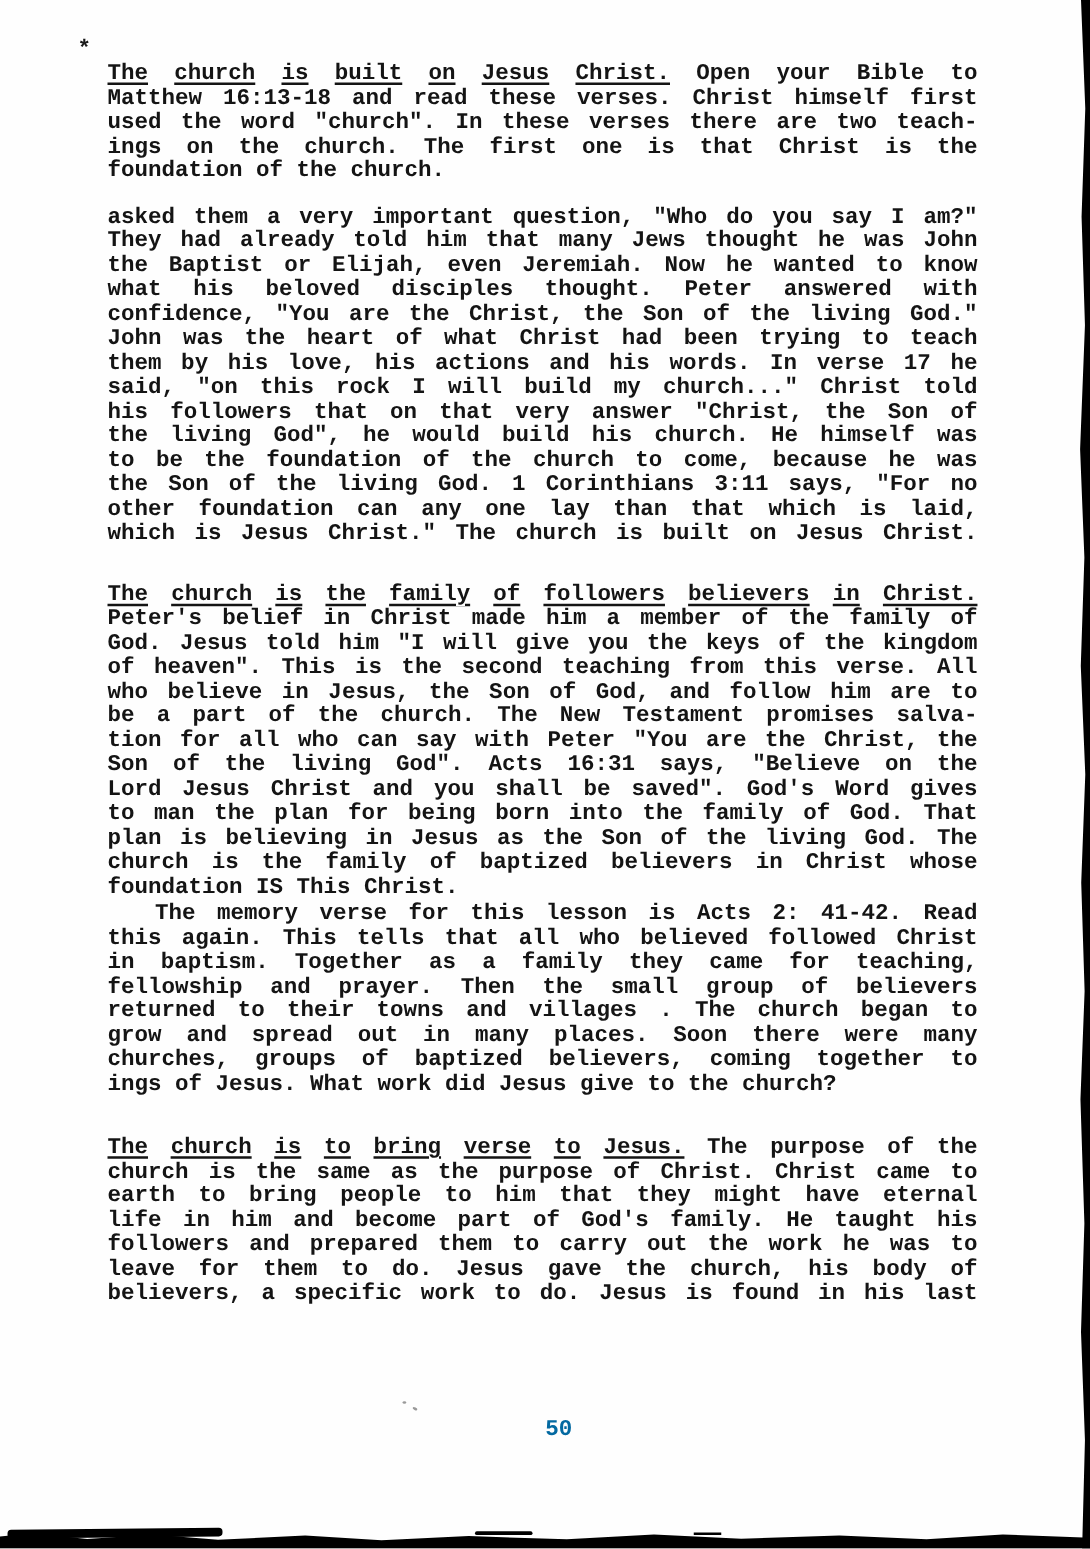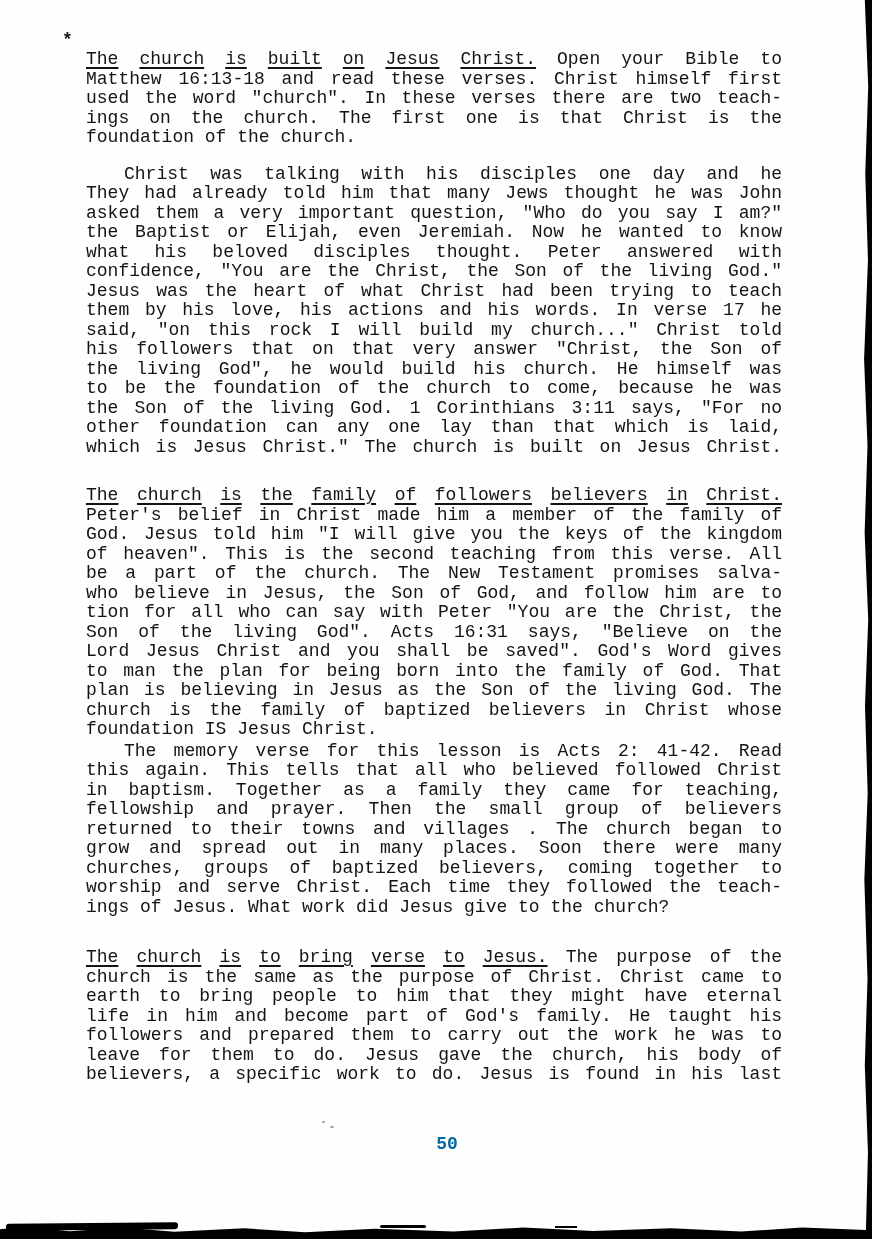--- a/index.html
+++ b/index.html
@@ -15,21 +15,21 @@
     font-family: "Liberation Mono", "DejaVu Sans Mono", monospace;
   }
   .doc-body {
     position: absolute;
     left: 86px;
     top: 50px;
     width: 696px;
     color: #141414;
     font-size: 18px;
     line-height: 19.5px;
-    font-weight: 400;
+    font-weight: 700;
     -webkit-font-smoothing: antialiased;
   }
   .para { margin: 0; }
   .para:nth-child(2) { margin-top: 17px; }
   .para:nth-child(3) { margin-top: 29px; }
   .para:nth-child(4) { margin-top: 2px; }
   .para:nth-child(5) { margin-top: 31px; }
   .line { text-align: left; }
   .line.justify {
     text-align: justify;
@@ -124,60 +124,58 @@
 
   <div class="doc-body">
       <div class="para">
         <div class="line justify"><span class="u">The</span> <span class="u">church</span> <span class="u">is</span> <span class="u">built</span> <span class="u">on</span> <span class="u">Jesus</span> <span class="u">Christ.</span> Open your Bible to</div>
         <div class="line justify">Matthew 16:13-18 and read these verses. Christ himself first</div>
         <div class="line justify">used the word "church". In these verses there are two teach-</div>
         <div class="line justify">ings on the church. The first one is that Christ is the</div>
         <div class="line">foundation of the church.</div>
       </div>
       <div class="para">
-        <div class="line justify indent">Christ was talking with his disciples one day and he</div>
+        <div class="line justify">asked them a very important question, "Who do you say I am?"</div>
         <div class="line justify">They had already told him that many Jews thought he was John</div>
-        <div class="line justify">asked them a very important question, "Who do you say I am?"</div>
         <div class="line justify">the Baptist or Elijah, even Jeremiah. Now he wanted to know</div>
         <div class="line justify">what his beloved disciples thought. Peter answered with</div>
         <div class="line justify">confidence, "You are the Christ, the Son of the living God."</div>
-        <div class="line justify">Jesus was the heart of what Christ had been trying to teach</div>
+        <div class="line justify">John was the heart of what Christ had been trying to teach</div>
         <div class="line justify">them by his love, his actions and his words. In verse 17 he</div>
         <div class="line justify">said, "on this rock I will build my church..." Christ told</div>
         <div class="line justify">his followers that on that very answer "Christ, the Son of</div>
         <div class="line justify">the living God", he would build his church. He himself was</div>
         <div class="line justify">to be the foundation of the church to come, because he was</div>
         <div class="line justify">the Son of the living God. 1 Corinthians 3:11 says, "For no</div>
         <div class="line justify">other foundation can any one lay than that which is laid,</div>
         <div class="line justify">which is Jesus Christ." The church is built on Jesus Christ.</div>
       </div>
       <div class="para">
         <div class="line justify"><span class="u">The</span> <span class="u">church</span> <span class="u">is</span> <span class="u">the</span> <span class="u">family</span> <span class="u">of</span> <span class="u">followers</span> <span class="u">believers</span> <span class="u">in</span> <span class="u">Christ.</span></div>
         <div class="line justify">Peter's belief in Christ made him a member of the family of</div>
         <div class="line justify">God. Jesus told him "I will give you the keys of the kingdom</div>
         <div class="line justify">of heaven". This is the second teaching from this verse. All</div>
+        <div class="line justify">who believe in Jesus, the Son of God, and follow him are to</div>
         <div class="line justify">be a part of the church. The New Testament promises salva-</div>
-        <div class="line justify">who believe in Jesus, the Son of God, and follow him are to</div>
         <div class="line justify">tion for all who can say with Peter "You are the Christ, the</div>
         <div class="line justify">Son of the living God". Acts 16:31 says, "Believe on the</div>
         <div class="line justify">Lord Jesus Christ and you shall be saved". God's Word gives</div>
         <div class="line justify">to man the plan for being born into the family of God. That</div>
         <div class="line justify">plan is believing in Jesus as the Son of the living God. The</div>
         <div class="line justify">church is the family of baptized believers in Christ whose</div>
-        <div class="line">foundation IS Jesus Christ.</div>
+        <div class="line">foundation IS This Christ.</div>
       </div>
       <div class="para">
         <div class="line justify indent">The memory verse for this lesson is Acts 2: 41-42. Read</div>
         <div class="line justify">this again. This tells that all who believed followed Christ</div>
         <div class="line justify">in baptism. Together as a family they came for teaching,</div>
         <div class="line justify">fellowship and prayer.  Then the small group of believers</div>
         <div class="line justify">returned to their towns and villages . The church began to</div>
         <div class="line justify">grow and spread out in many places. Soon there were many</div>
         <div class="line justify">churches, groups of baptized believers, coming together to</div>
-        <div class="line justify">worship and serve Christ. Each time they followed the teach-</div>
         <div class="line">ings of Jesus. What work did Jesus give to the church?</div>
       </div>
       <div class="para">
         <div class="line justify"><span class="u">The</span> <span class="u">church</span> <span class="u">is</span> <span class="u">to</span> <span class="u">bring</span> <span class="u">verse</span> <span class="u">to</span> <span class="u">Jesus.</span> The purpose of the</div>
         <div class="line justify">church is the same as the purpose of Christ. Christ came to</div>
         <div class="line justify">earth to bring people to him that they might have eternal</div>
         <div class="line justify">life in him and become part of God's family. He taught his</div>
         <div class="line justify">followers and prepared them to carry out the work he was to</div>
         <div class="line justify">leave for them to do. Jesus gave the church, his body of</div>
         <div class="line justify">believers, a specific work to do. Jesus is found in his last</div>

